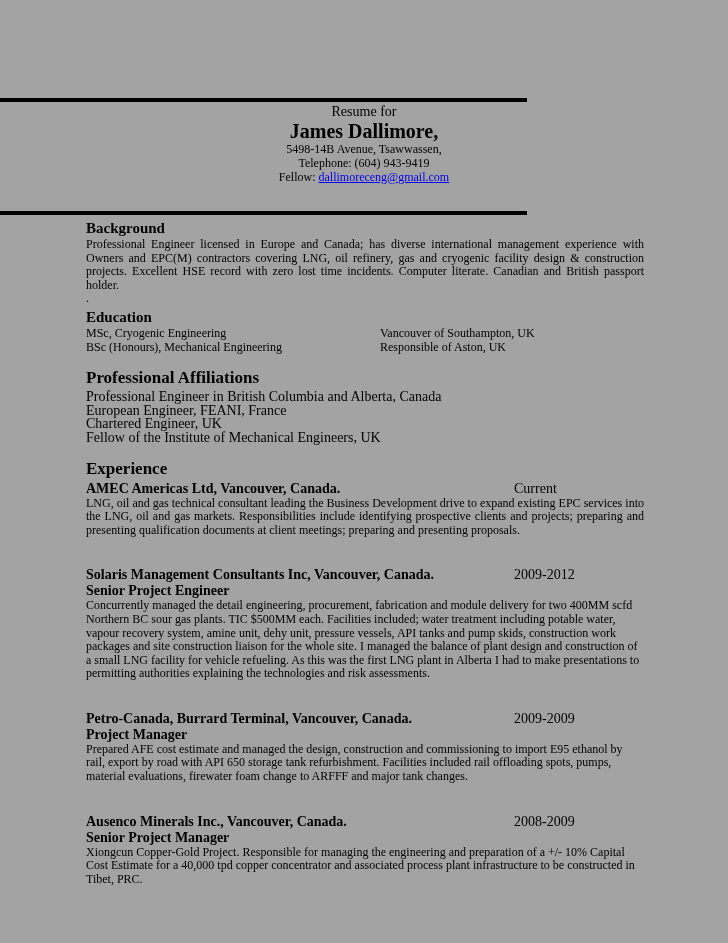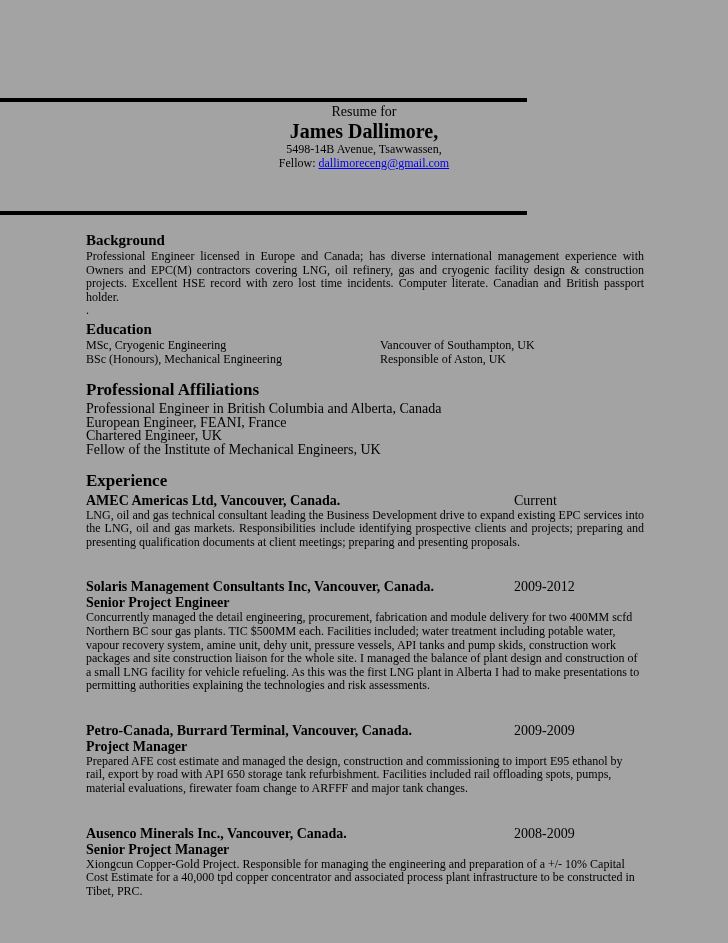--- a/index.html
+++ b/index.html
@@ -15,21 +15,21 @@
   .rule { position: absolute; left: 0; width: 527px; height: 4px; background: #000000; }
   .rule-top { top: 98px; }
   .rule-bottom { top: 211px; }
 
   .header { position: absolute; top: 104px; left: 0; width: 728px; text-align: center; }
   .header .pretitle { font-size: 14px; line-height: 16px; }
   .header .name { font-size: 20px; line-height: 22px; font-weight: bold; }
   .header .detail { font-size: 12px; line-height: 14px; }
   .header a.email-link { color: #0000EE; text-decoration: underline; }
 
-  .content { position: absolute; top: 232px; left: 86px; width: 558px; }
+  .content { position: absolute; top: 220px; left: 86px; width: 558px; }
 
   h2.small-heading { font-size: 15px; line-height: 16px; font-weight: bold; margin: 0 0 2px 0; }
   h1.big-heading { font-size: 17px; line-height: 19px; font-weight: bold; margin: 14px 0 3px 0; }
   h2.edu-heading { margin-top: 3px; }
 
   p.body-text { font-size: 12px; line-height: 13.6px; margin: 0; }
   p.justified { text-align: justify; }
   p.stray { font-size: 12px; line-height: 13.6px; margin: 0; }
 
   .edu-row { display: flex; font-size: 12px; line-height: 13.6px; }
@@ -51,20 +51,21 @@
 
 <div class="page">
 
   <div class="rule rule-top"></div>
   <div class="rule rule-bottom"></div>
 
   <div class="header">
     <div class="pretitle">Resume for</div>
     <div class="name">James Dallimore,</div>
     <div class="detail">5498-14B Avenue, Tsawwassen,</div>
+    <div class="detail">Telephone: (604) 943-9419</div>
     <div class="detail"><span>Fellow: </span><a class="email-link">dallimoreceng@gmail.com</a></div>
   </div>
 
   <div class="content">
 
     <h2 class="small-heading">Background</h2>
     <p class="body-text justified">Professional Engineer licensed in Europe and Canada; has diverse international management experience with Owners and EPC(M) contractors covering LNG, oil refinery, gas and cryogenic facility design &amp; construction projects. Excellent HSE record with zero lost time incidents. Computer literate. Canadian and British passport holder.</p>
     <p class="stray">.</p>
 
     <h2 class="small-heading edu-heading">Education</h2>

